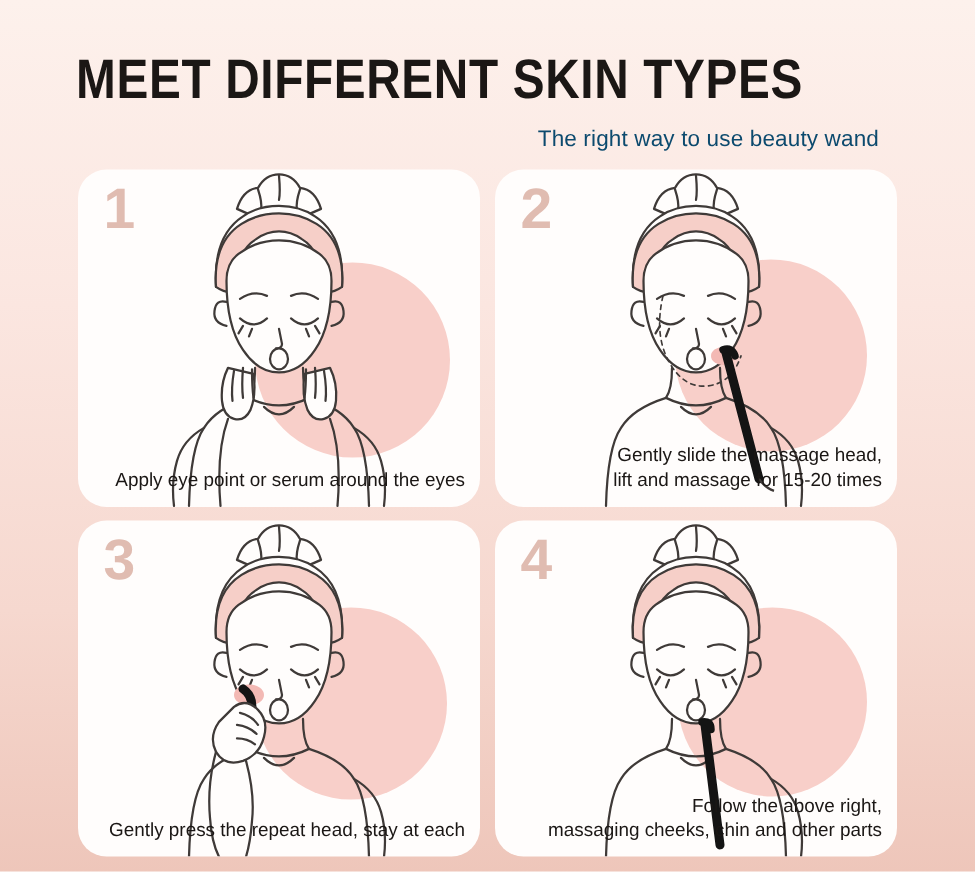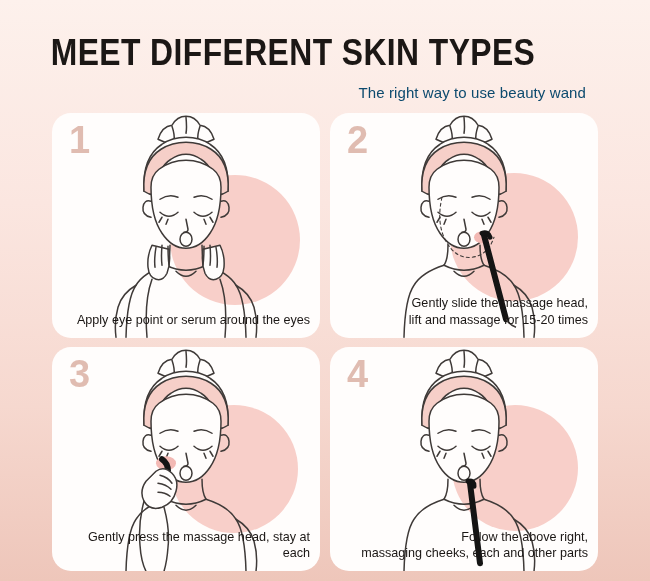--- a/index.html
+++ b/index.html
@@ -202,21 +202,21 @@
             <path d="M104 124 q8 -6 16 2 q7 7 4 18 q-3 12 -14 16 q-12 4 -18 -6 q-5 -10 2 -20 Z" fill="#fffdfc"></path>
             <path d="M108 128 q8 2 12 8 M106 136 q8 1 13 6 M106 145 q7 0 12 4"></path>
 
             <path d="M92 154 q-6 22 -4 44 q1 16 6 26"></path>
             <path d="M112 160 q6 22 4 40 q-1 14 -4 24"></path>
           </g>
         </svg>
       </div>
       <div class="step-num">3</div>
       <div class="caption">
-        <span>Gently press the massage head, stay at each</span>
+        <span>Gently press the repeat head, stay at each</span>
       </div>
     </div>
 
     <div class="card">
       <div class="blob" style="width:126px;height:126px;left:122px;top:58px;"></div>
       <div class="art">
         <svg viewBox="0 0 268 224" preserveAspectRatio="xMidYMid meet">
           <g fill="none" stroke="#3f3a38" stroke-width="1.5" stroke-linecap="round" stroke-linejoin="round">
             <path d="M106 26 q4 -13 14 -14 q5 -9 14 -9 q9 0 14 9 q10 1 14 14 q-14 7 -28 7 q-14 0 -28 -7 Z" fill="#fffdfc"></path>
             <path d="M120 13 q3 9 2 14 M134 4 q1 11 0 16 M148 13 q-3 9 -2 14"></path>
@@ -243,18 +243,18 @@
 
           <g>
             <path d="M140 136 L150 216" stroke="#141414" stroke-width="6" stroke-linecap="round"></path>
             <path d="M138 134 q6 -1 6 5" stroke="#141414" stroke-width="5" stroke-linecap="round" fill="none"></path>
           </g>
         </svg>
       </div>
       <div class="step-num">4</div>
       <div class="caption">
         <span>Follow the above right,</span>
-        <span>massaging cheeks, each and other parts</span>
+        <span>massaging cheeks, chin and other parts</span>
       </div>
     </div>
 
   </div>
 </div>
 
 </body></html>

